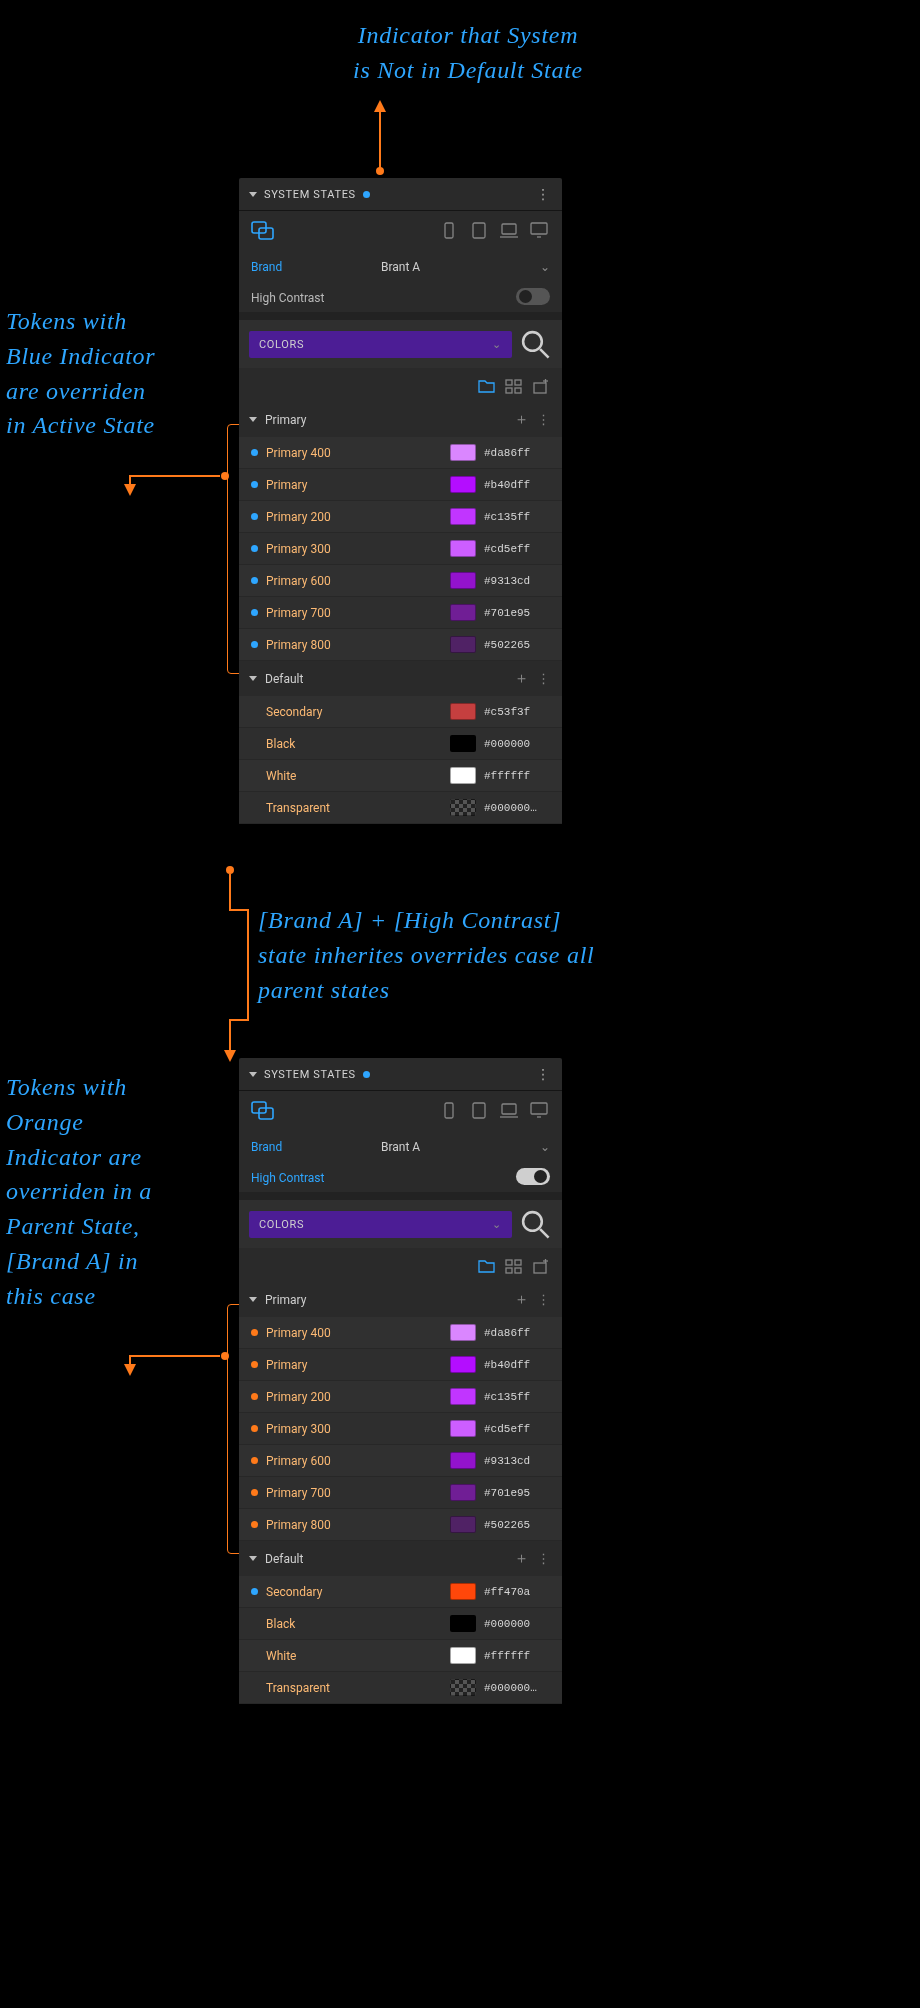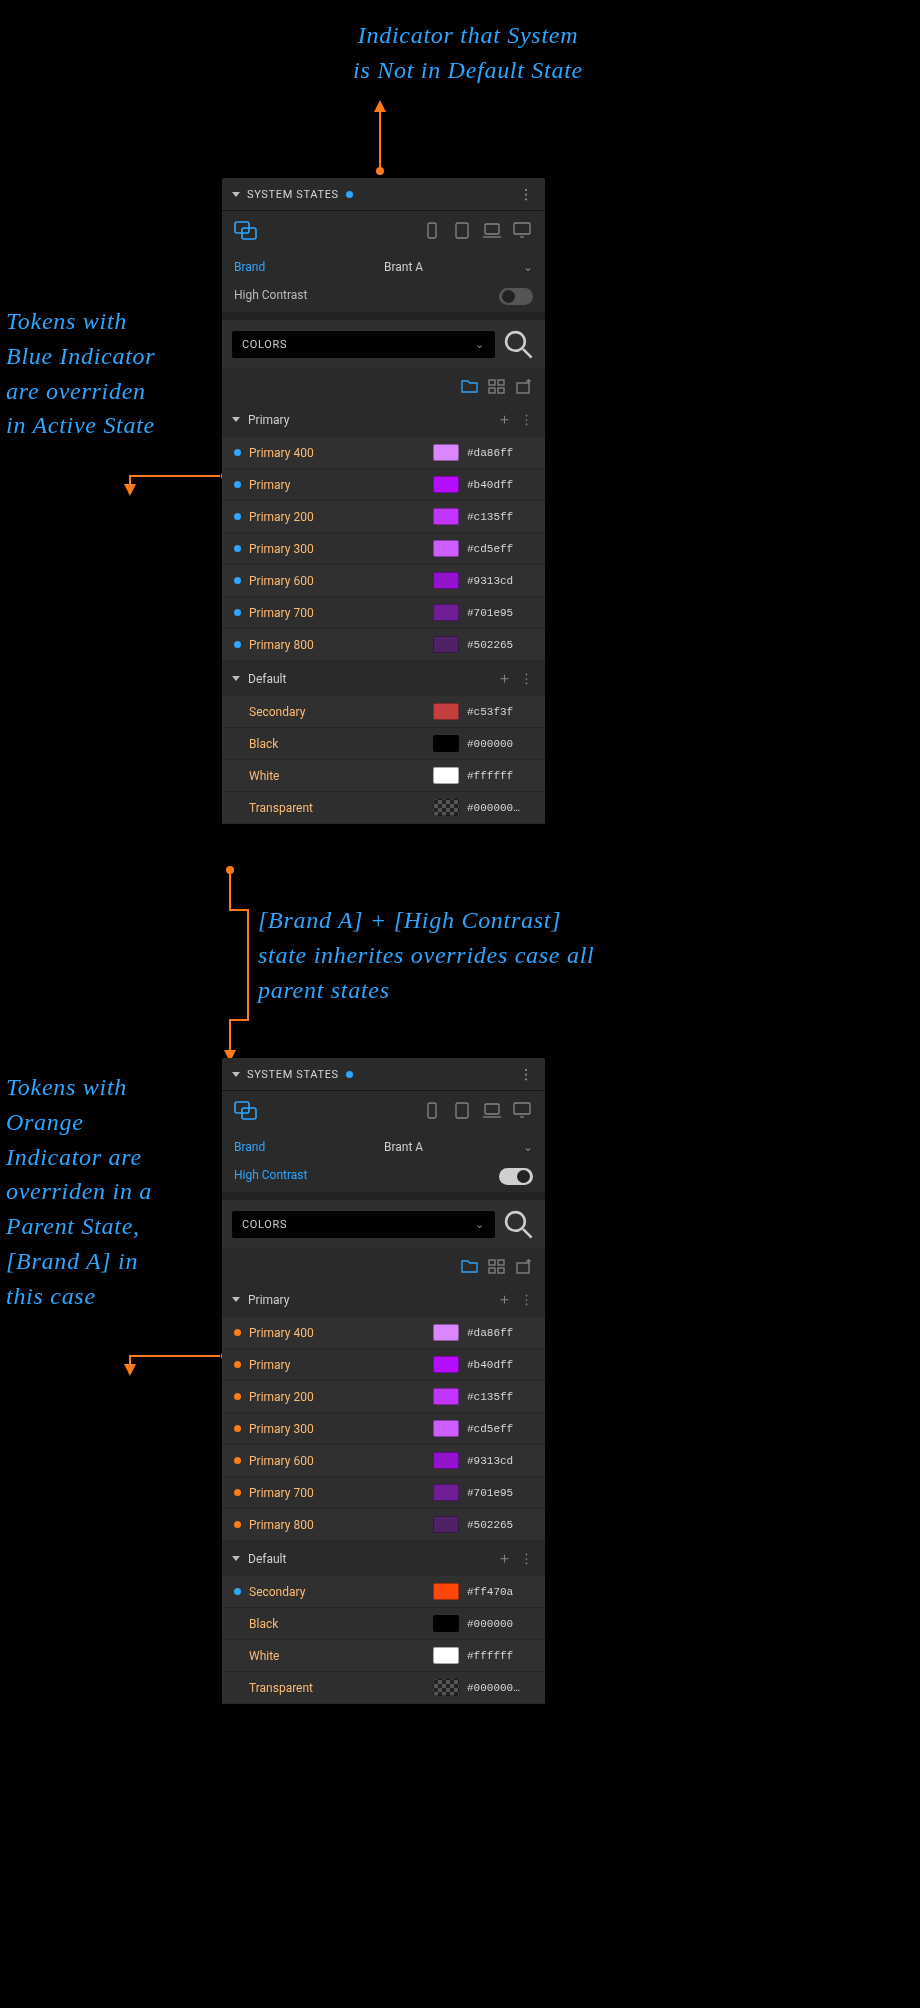--- a/index.html
+++ b/index.html
@@ -33,20 +33,21 @@
   border-radius:4px;
   pointer-events:none;
 }
 
 
 .panel{
   position:absolute;
   width:323px;
   background:#2a2a2a;
   border-radius:2px;
+  margin-left:17px;
 }
 .sec-title{
   display:flex;align-items:center;gap:7px;
   padding:8px 10px 8px 10px;
   font-size:11px;letter-spacing:.06em;color:#d4d4d4;
 }
 .sec-title .triangle{
   width:0;height:0;
   border-left:4px solid transparent;border-right:4px solid transparent;
   border-top:5px solid #bfbfbf;
@@ -73,22 +74,22 @@
 
 .dev{
   width:26px;height:24px;display:flex;align-items:center;justify-content:center;
   opacity:.55;
 }
 .dev svg{width:20px;height:18px}
 .dev rect,.dev line,.dev polyline{stroke:#cfcfcf;stroke-width:1.3;fill:none}
 
 
 .kv-row{
-  display:flex;align-items:flex-start;
-  padding:7px 12px;font-size:12px;gap:20px;
+  display:flex;align-items:flex-end;
+  padding:7px 12px;font-size:12px;
 }
 .kv-row .key{width:130px}
 .kv-row .key.blue{color:#2ea6ff}
 .kv-row .key.gray{color:#b9b9b9}
 .kv-row .val{flex:1;color:#cfcfcf}
 .kv-row .chev{color:#8a8a8a;font-size:12px}
 
 
 .toggle{
   width:34px;height:17px;border-radius:17px;background:#555;position:relative;
@@ -102,21 +103,21 @@
 
 
 .block-gap{height:8px;background:#222}
 
 
 .colors-row{
   display:flex;align-items:center;gap:6px;
   padding:9px 10px;background:#2f2f2f;
 }
 .colors-row .field{
-  flex:1;background:#000000;border-radius:2px;
+  flex:1;background:#4c1d95;border-radius:2px;
   padding:7px 10px;font-size:11px;letter-spacing:.06em;color:#cfcfcf;
   display:flex;align-items:center;
 }
 .colors-row .field .chev-d{margin-left:auto;color:#8a8a8a;font-size:11px}
 .colors-row .search{
   width:34px;height:30px;display:flex;align-items:center;justify-content:center;color:#cfcfcf;
 }
 .colors-row .search svg circle{stroke:#cfcfcf;stroke-width:1.5;fill:none}
 .colors-row .search svg line{stroke:#cfcfcf;stroke-width:1.5}
 

